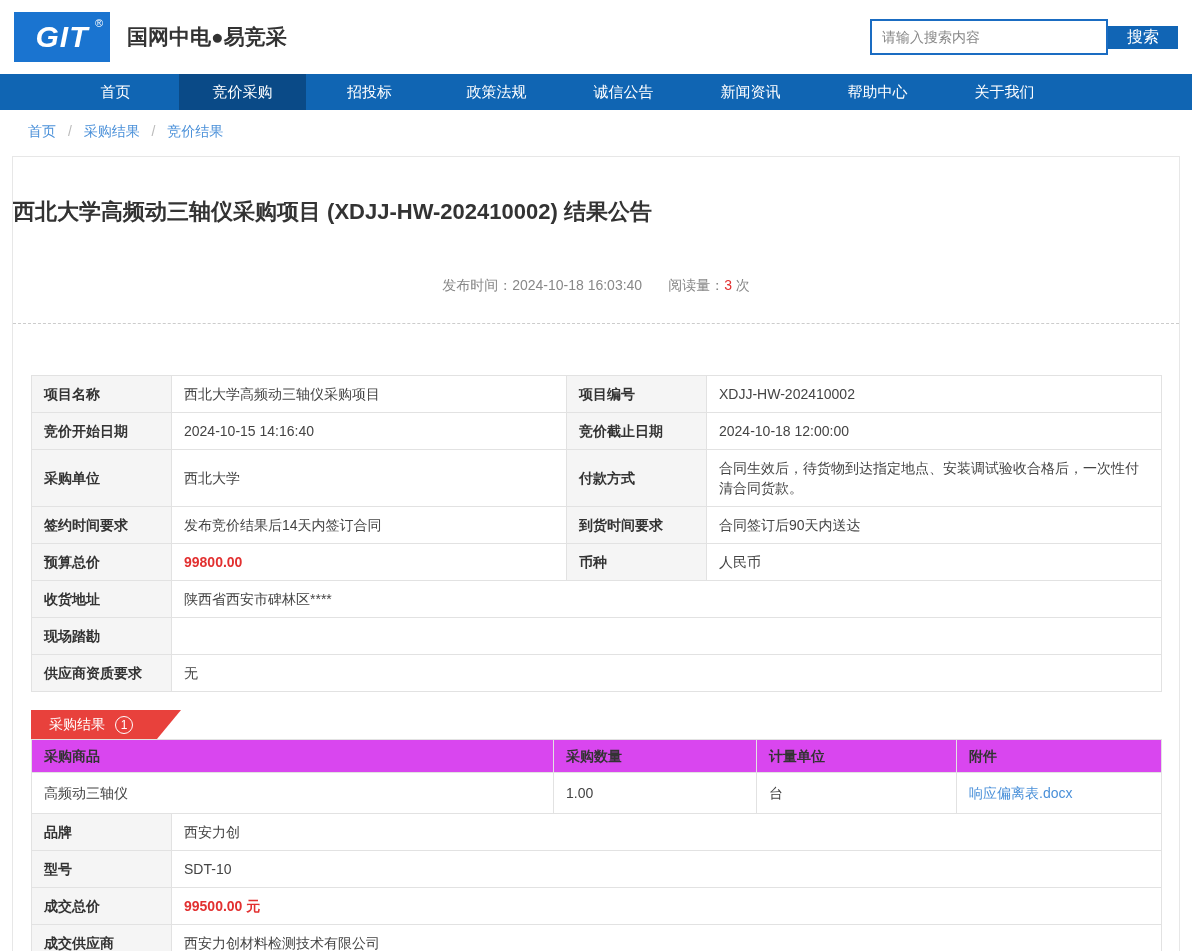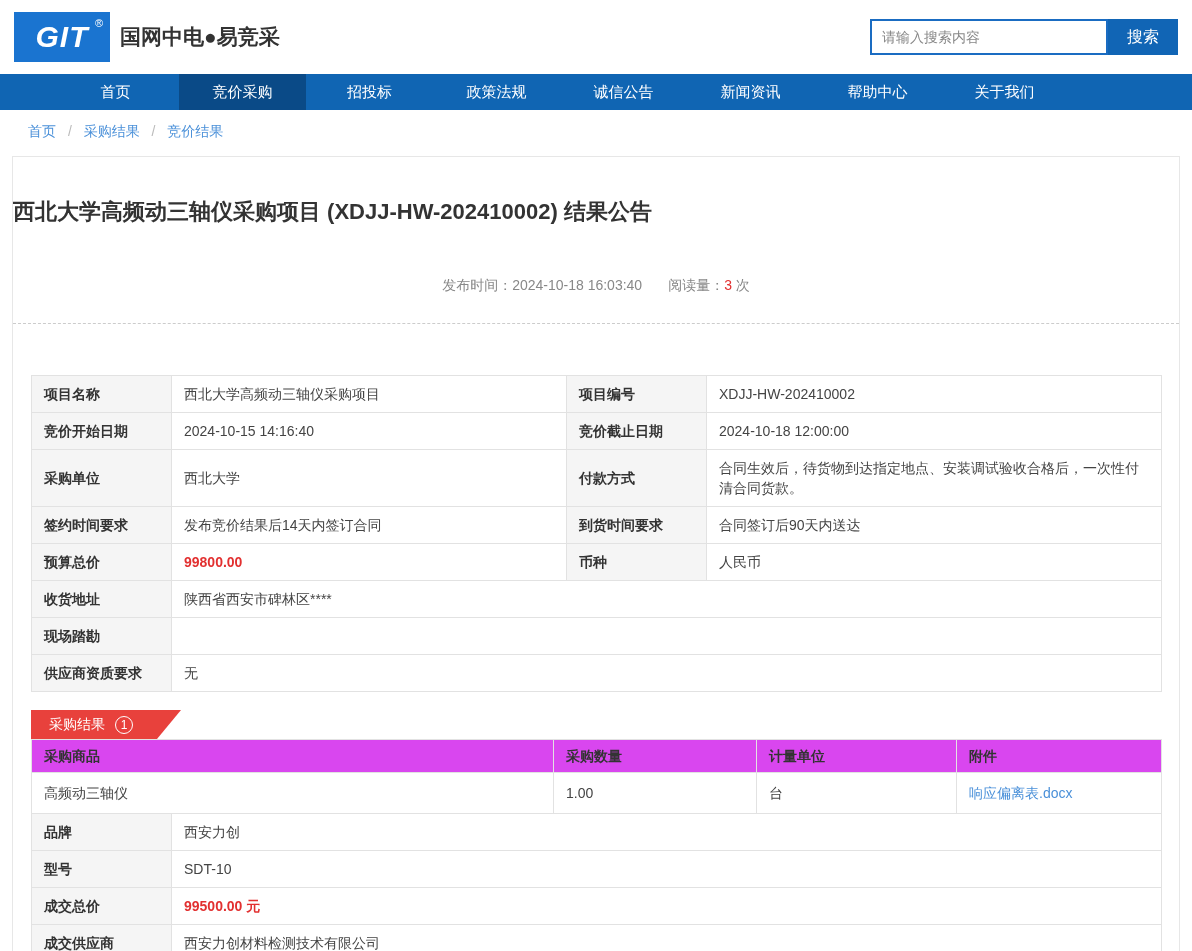--- a/index.html
+++ b/index.html
@@ -5,26 +5,26 @@
   * { margin:0; padding:0; box-sizing:border-box; }
   html,body { width:1192px; height:951px; overflow:hidden; background:#fff;
     font-family:"Liberation Sans","DejaVu Sans",sans-serif; }
 
   
   .topbar { height:74px; display:flex; align-items:center; padding:0 14px; background:#fff; }
   .logo-box { width:96px; height:50px; background:#1a74d0; color:#fff; display:flex;
     align-items:center; justify-content:center; position:relative;text-align:center; }
   .logo-git { font-size:30px; font-weight:bold; font-style:italic; letter-spacing:1px; }
   .logo-reg { font-size:11px; position:absolute; top:5px; right:7px; }
-  .site-name { font-size:21px; font-weight:bold; color:#333; margin-left:10px; }
+  .site-name { font-size:21px; font-weight:bold; color:#333; margin-left:17px; }
   .search { margin-left:auto; display:flex; align-items:center; }
   .search input { width:238px; height:36px; border:2px solid #1a6cc2; padding:0 10px;
     font-size:14px; color:#4c1d95; outline:none; }
   .search input::placeholder { color:#888; }
-  .search button { width:70px; height:36px; background:#1165b5; color:#fff; border:none;
+  .search button { width:70px; height:23px; background:#1165b5; color:#fff; border:none;
     font-size:16px; cursor:pointer; }
 
   
   .mainnav { height:36px; background:#1065b3; display:flex; padding-left:52px; }
   .nav-item { width:127px; height:36px; display:flex; align-items:center; justify-content:center;
     color:#fff; font-size:15px; text-decoration:none; cursor:pointer; }
   .nav-item.active { background:#0a4a87; }
 
   
   .breadcrumb { padding:13px 0 11px 28px; font-size:14px; color:#999; }

